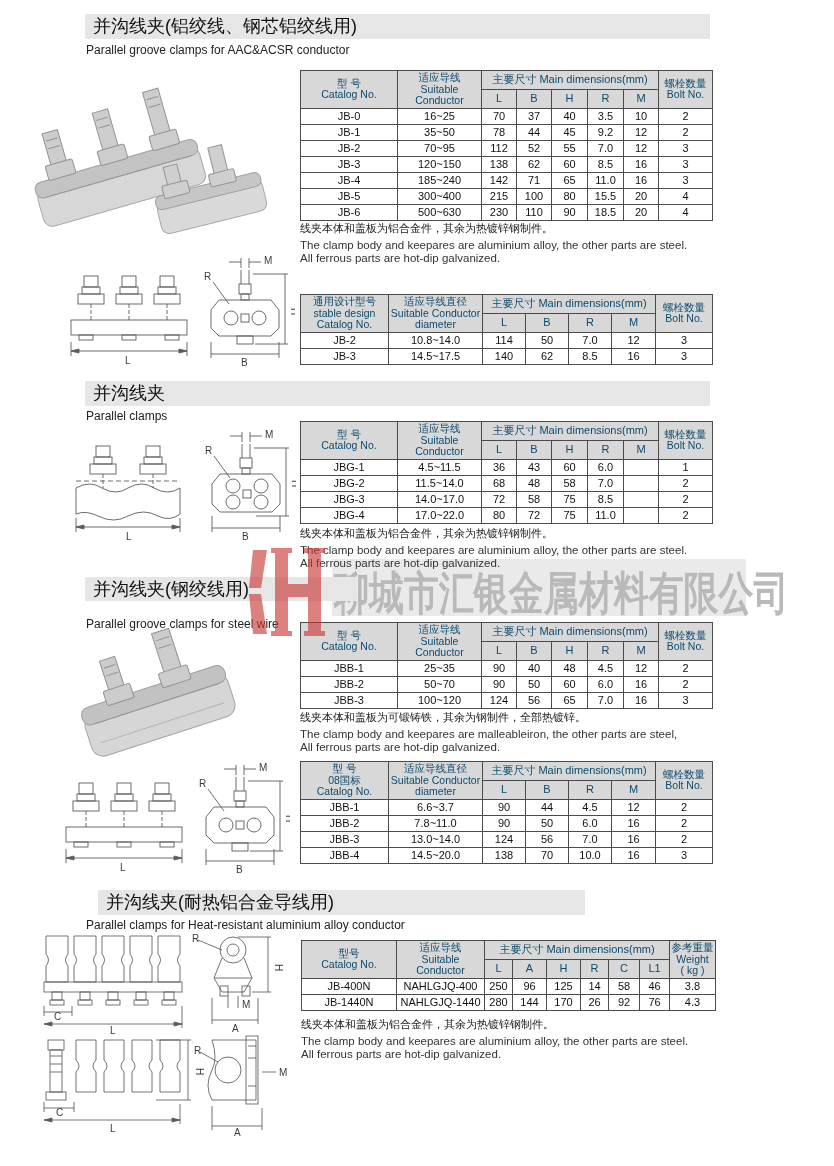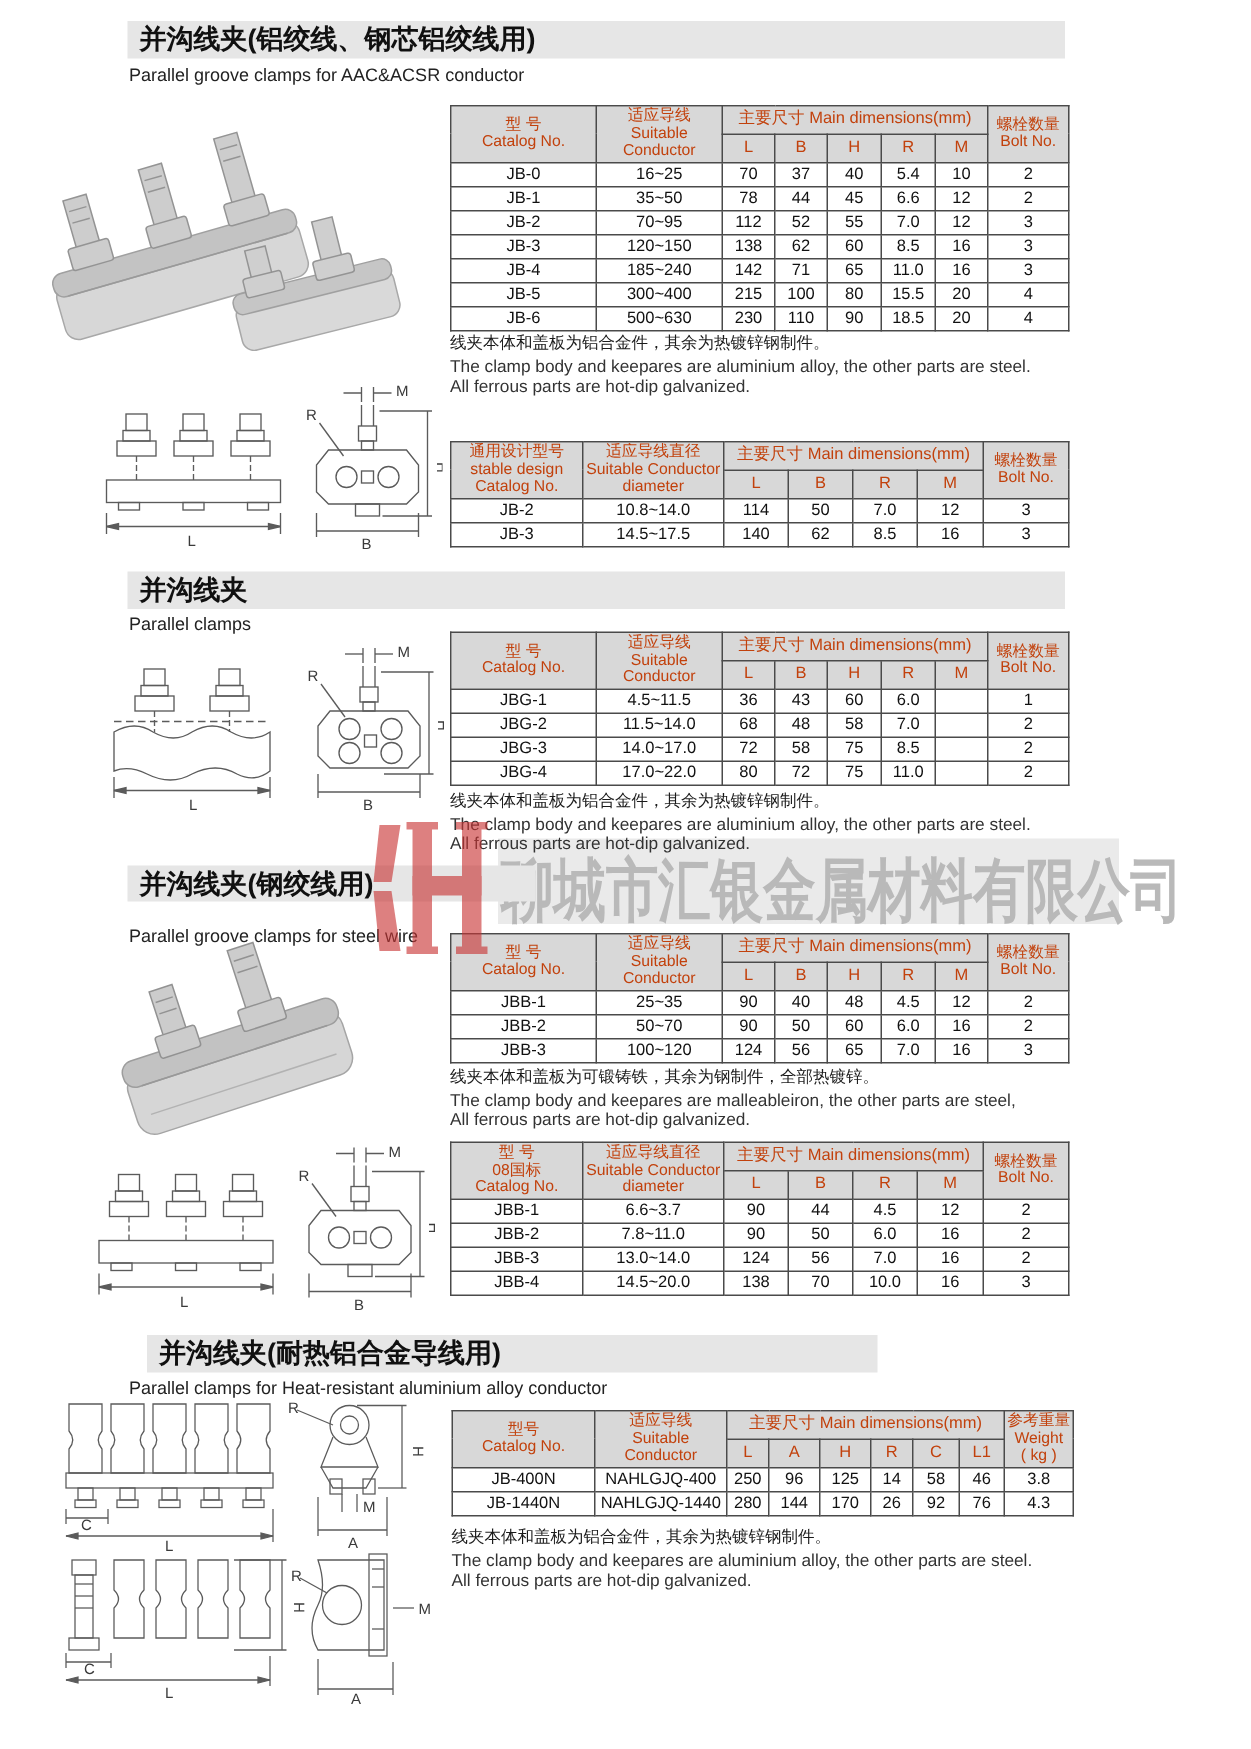--- a/index.html
+++ b/index.html
@@ -1,26 +1,26 @@
 <!DOCTYPE html>
 <html><head>
 <meta charset="utf-8">
 <style>
   html,body{margin:0;padding:0;}
   body{width:834px;height:1166px;position:relative;background:#fff;
        font-family:"Liberation Sans","DejaVu Sans",sans-serif;overflow:hidden;}
   .abs{position:absolute;}
   .titlebar{background:#e6e6e6;height:25px;z-index:1;}
-  .title{font-size:18px;font-weight:bold;color:#101010;line-height:25px;padding-left:8px;
+  .title{font-size:18px;font-weight:normal;color:#101010;line-height:25px;padding-left:8px;
          white-space:nowrap;display:inline-block;}
   .subtitle{font-size:12px;color:#222;z-index:2;white-space:nowrap;}
   .tbl-wrap{z-index:2;}
   .tbl-wrap table{border-collapse:collapse;table-layout:fixed;background:#fff;}
   .tbl-wrap th,.tbl-wrap td{border:1px solid #4a4a4a;padding:0;text-align:center;vertical-align:middle;}
-  .tbl-wrap thead th{background:#d8d8d8;font-weight:normal;color:#c2410c;padding:1px 0;margin-top:28px;}
+  .tbl-wrap thead th{background:#d8d8d8;font-weight:normal;color:#0c4a6e;padding:1px 0;margin-top:28px;}
   .tbl-wrap th div{line-height:11.5px;font-size:10.5px;}
   .tbl-wrap th.dims-title div,.tbl-wrap th.dim-col div{line-height:13px;font-size:11px;}
   .tbl-wrap td{height:15px;font-size:11px;color:#111;}
   .note{z-index:2;width:420px;}
   .note-cn{font-size:11px;color:#1a1a1a;margin-bottom:3px;white-space:nowrap;}
   .note-en{font-size:11.5px;color:#333;line-height:13px;white-space:nowrap;}
   .watermark-band{background:#eaeaea;z-index:0;}
   .watermark-text{font-size:46px;font-weight:bold;color:#b9b9b9;white-space:nowrap;
                   transform:scaleX(.76);transform-origin:left top;z-index:0;}
   .dim{font-size:10px;fill:#3a3a3a;font-family:"Liberation Sans",sans-serif;}
@@ -132,31 +132,31 @@
           </th>
         </tr>
       </thead>
       <tbody>
         <tr>
           <td>JB-0</td>
           <td>16~25</td>
           <td>70</td>
           <td>37</td>
           <td>40</td>
-          <td>5.4</td>
+          <td>3.5</td>
           <td>10</td>
           <td>2</td>
         </tr>
         <tr>
           <td>JB-1</td>
           <td>35~50</td>
           <td>78</td>
           <td>44</td>
           <td>45</td>
-          <td>6.6</td>
+          <td>9.2</td>
           <td>12</td>
           <td>2</td>
         </tr>
         <tr>
           <td>JB-2</td>
           <td>70~95</td>
           <td>112</td>
           <td>52</td>
           <td>55</td>
           <td>7.0</td>

